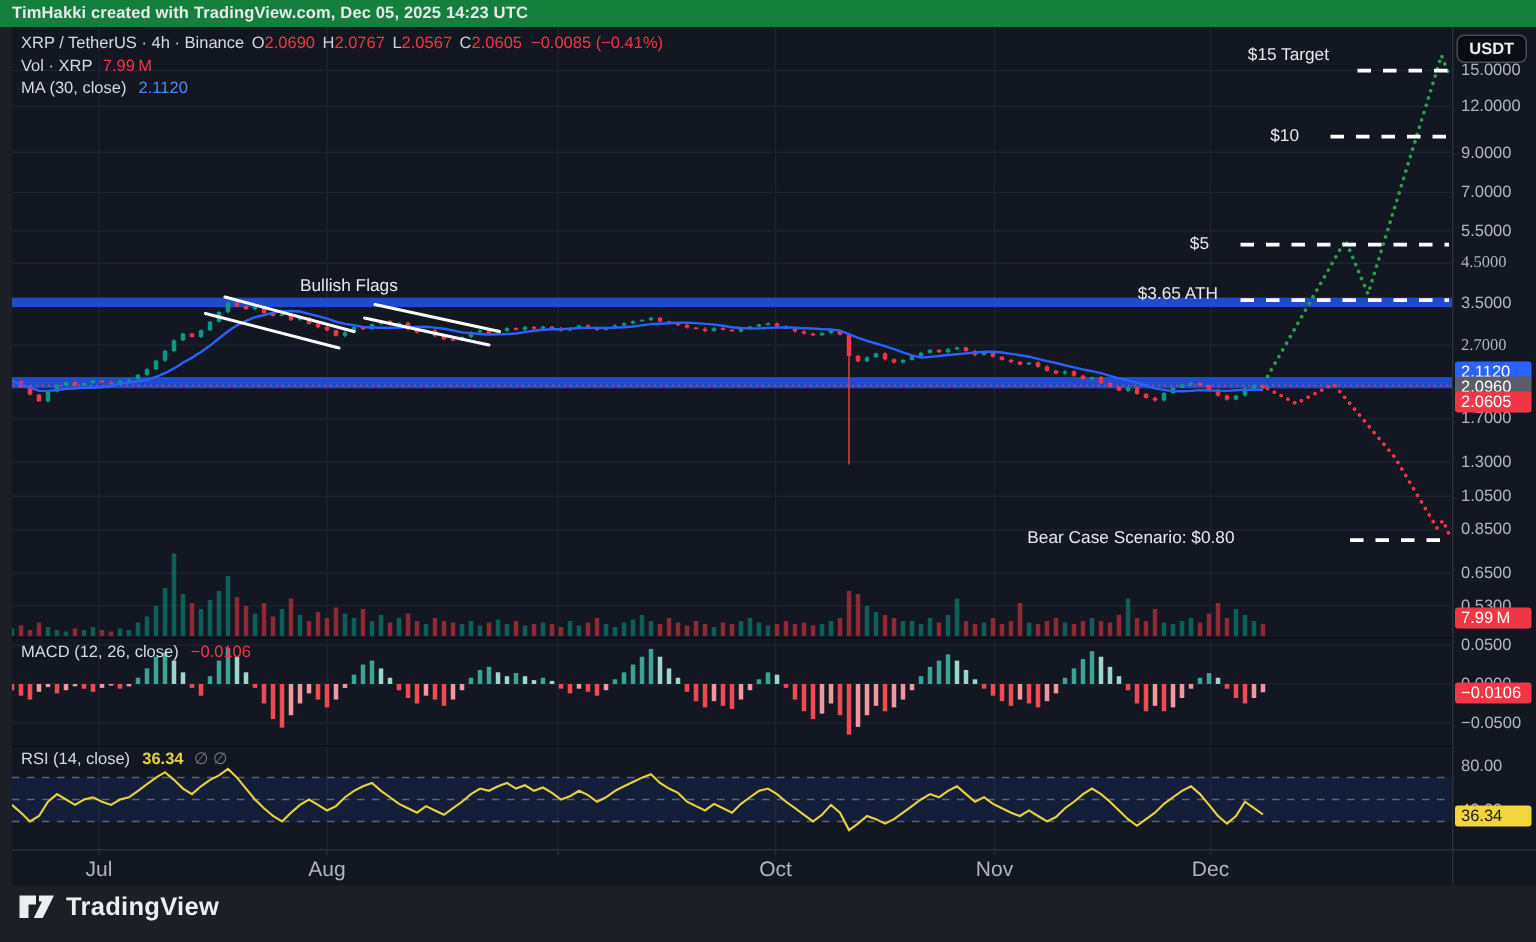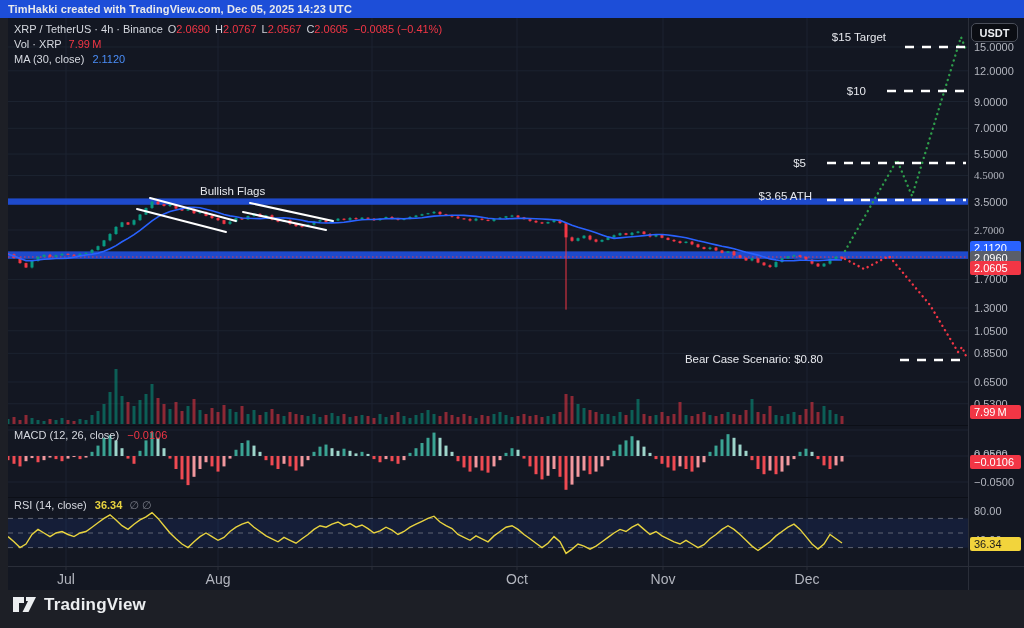--- a/index.html
+++ b/index.html
@@ -1,19 +1,19 @@
 <!DOCTYPE html>
 <html><head>
 <meta charset="utf-8">
 <style>
   html,body{margin:0;padding:0;background:#131722;}
   *{box-sizing:border-box;}
   #app{position:relative;width:1024px;height:628px;background:#131722;overflow:hidden;
        font-family:"Liberation Sans",sans-serif;-webkit-font-smoothing:antialiased;}
-  .frame-top{position:absolute;left:0;top:0;width:1024px;height:18px;background:#1d4ed8;
+  .frame-top{position:absolute;left:0;top:0;width:1024px;height:18px;background:#15803d;
              display:flex;align-items:center;z-index:6;}
   .frame-top span{color:#e8e9ec;font-size:11px;font-weight:700;margin-left:8px;letter-spacing:.1px;}
   .frame-left{position:absolute;left:0;top:18px;width:8px;height:572px;background:#1d1f26;z-index:5;}
   .frame-bottom{position:absolute;left:0;top:590px;width:1024px;height:38px;background:#1d1f26;z-index:6;}
   #plot{position:absolute;left:0;top:0;z-index:1;}
   #labels{position:absolute;left:0;top:0;width:1024px;height:628px;z-index:4;pointer-events:none;}
   .legend{position:absolute;left:14px;color:#d6d9e0;font-size:11px;white-space:nowrap;z-index:5;}
   .legend .k{color:#cfd2da;margin-left:5px;}
   .legend .v{color:#f23645;}
   .legend .blue{color:#4a8df7;}
@@ -673,21 +673,21 @@
       <div class="tick" style="top: 154.067px;">5.5000</div>
       <div class="tick" style="top: 175.483px; font-family: Liberation Serif, serif;">4.5000</div>
       <div class="tick" style="top: 202.304px;">3.5000</div>
       <div class="tick" style="top: 230px; font-family: Liberation Serif, serif;">2.7000</div>
       <div class="tick" style="top: 279.373px;">1.7000</div>
       <div class="tick" style="top: 308.003px;">1.3000</div>
       <div class="tick" style="top: 330.796px;">1.0500</div>
       <div class="tick" style="top: 353.348px;">0.8500</div>
       <div class="tick" style="top: 381.978px;">0.6500</div>
       <div class="tick" style="top: 403.76px;">0.5300</div>
-      <div class="tick" style="top: 454px;">0.0500</div>
+      <div class="tick" style="top: 430px;">0.0500</div>
       <div class="tick" style="top: 456px;">0.0000</div>
       <div class="tick" style="top: 482px;">−0.0500</div>
       <div class="tick" style="top: 511.1px;">80.00</div>
       <div class="tick" style="top: 540.3px;">40.00</div>
       <div class="badge" style="top: 248px; background: rgb(41, 98, 255); color: rgb(255, 255, 255);">2.1120</div>
       <div class="badge" style="top: 258px; background: rgb(90, 94, 105); color: rgb(255, 255, 255);">2.0960</div>
       <div class="badge" style="top: 268px; background: rgb(242, 54, 69); color: rgb(255, 255, 255);">2.0605</div>
       <div class="badge" style="top: 412px; background: rgb(242, 54, 69); color: rgb(255, 255, 255);">7.99 M</div>
       <div class="badge" style="top: 462px; background: rgb(242, 54, 69); color: rgb(255, 255, 255);">−0.0106</div>
       <div class="badge" style="top: 544px; background: rgb(242, 212, 60); color: rgb(28, 28, 28);">36.34</div>

